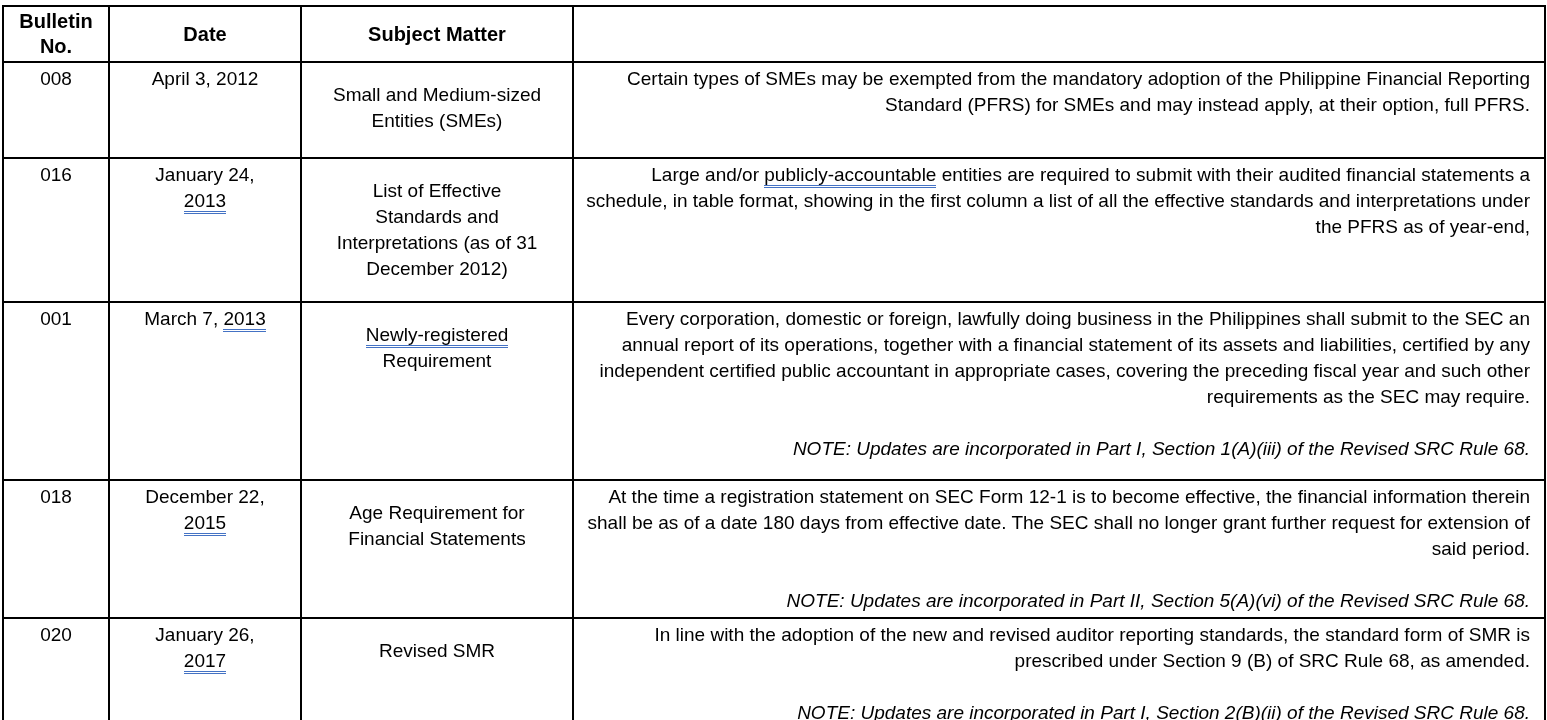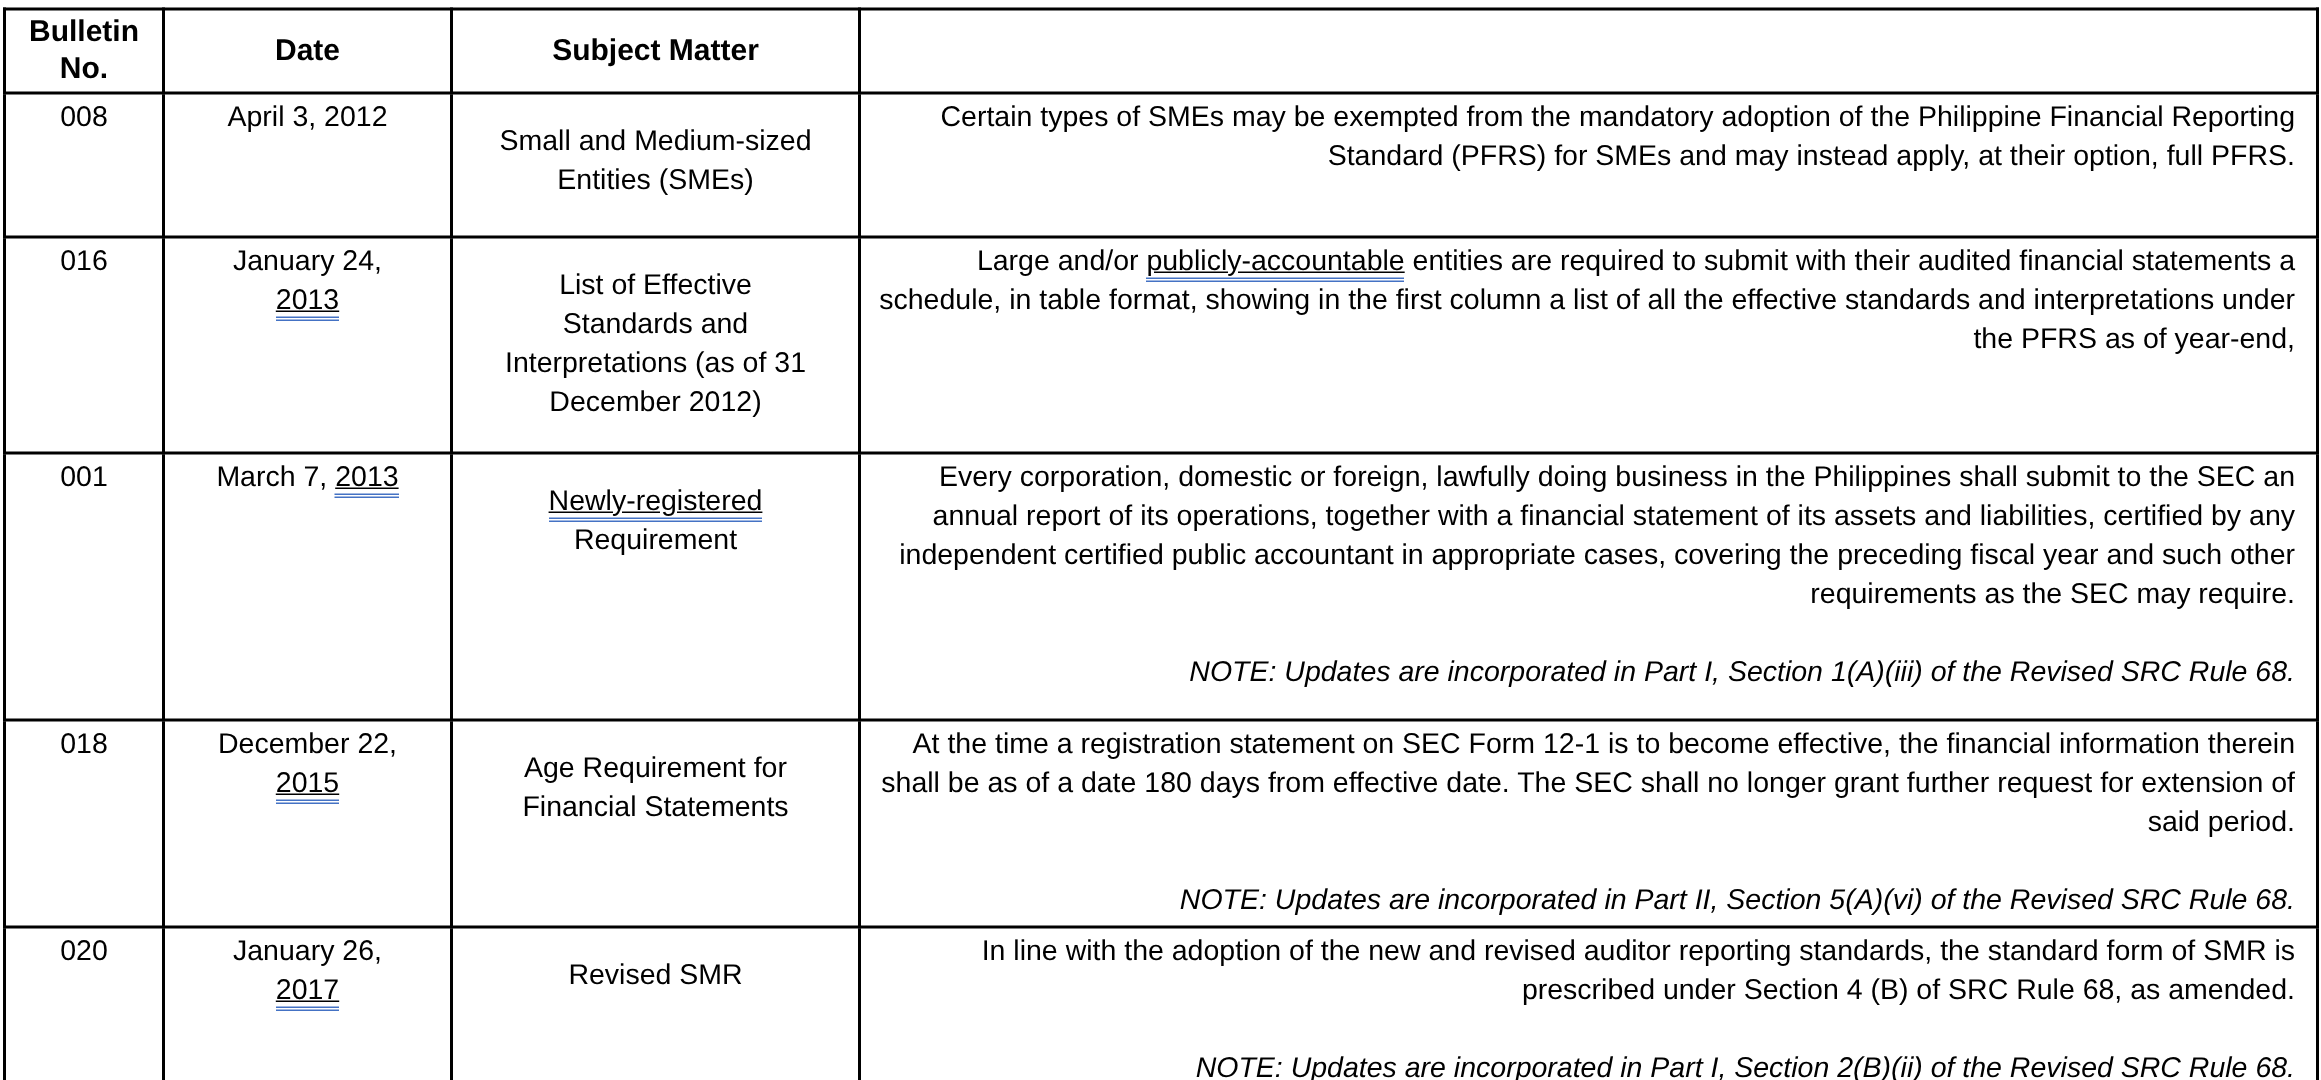--- a/index.html
+++ b/index.html
@@ -37,21 +37,20 @@
   }
   .c-no   { text-align: center; padding: 3px 6px; }
   .c-date { text-align: center; padding: 3px 6px; margin-left: 15px; }
   .c-subj { text-align: center; padding: 19px 6px; }
   .c-desc { text-align: right;   padding: 3px 14px 3px 9px; }
 
   tr.last-row td { border-bottom-width: 5px; }
 
   
   .gc {
-    text-decoration: underline;
     border-bottom: 3px double var(--gc-blue, #4472c4);
   }
   .para { margin: 0; }
   .para.note { font-style: italic; margin-top: 26px; }
 </style>
 </head>
 <body>
 
 <div class="page">
   <table class="bulletins">
@@ -131,19 +130,19 @@
         <tr class="last-row" style="height: 140px;">
           <td class="c-no">020</td>
           <td class="c-date">
             <div><span>January 26,</span></div>
             <div><span class="gc">2017</span></div>
           </td>
           <td class="c-subj">
             <div><span>Revised SMR</span></div>
           </td>
           <td class="c-desc">
-            <p class="para"><span>In line with the adoption of the new and revised auditor reporting standards, the standard form of SMR is prescribed under Section 4 (B) of SRC Rule 68, as amended.</span></p>
+            <p class="para"><span>In line with the adoption of the new and revised auditor reporting standards, the standard form of SMR is prescribed under Section 9 (B) of SRC Rule 68, as amended.</span></p>
             <p class="para note"><span>NOTE: Updates are incorporated in Part I, Section 2(B)(ii) of the Revised SRC Rule 68.</span></p>
           </td>
         </tr>
       </tbody>
   </table>
 </div>
 
 </body></html>

